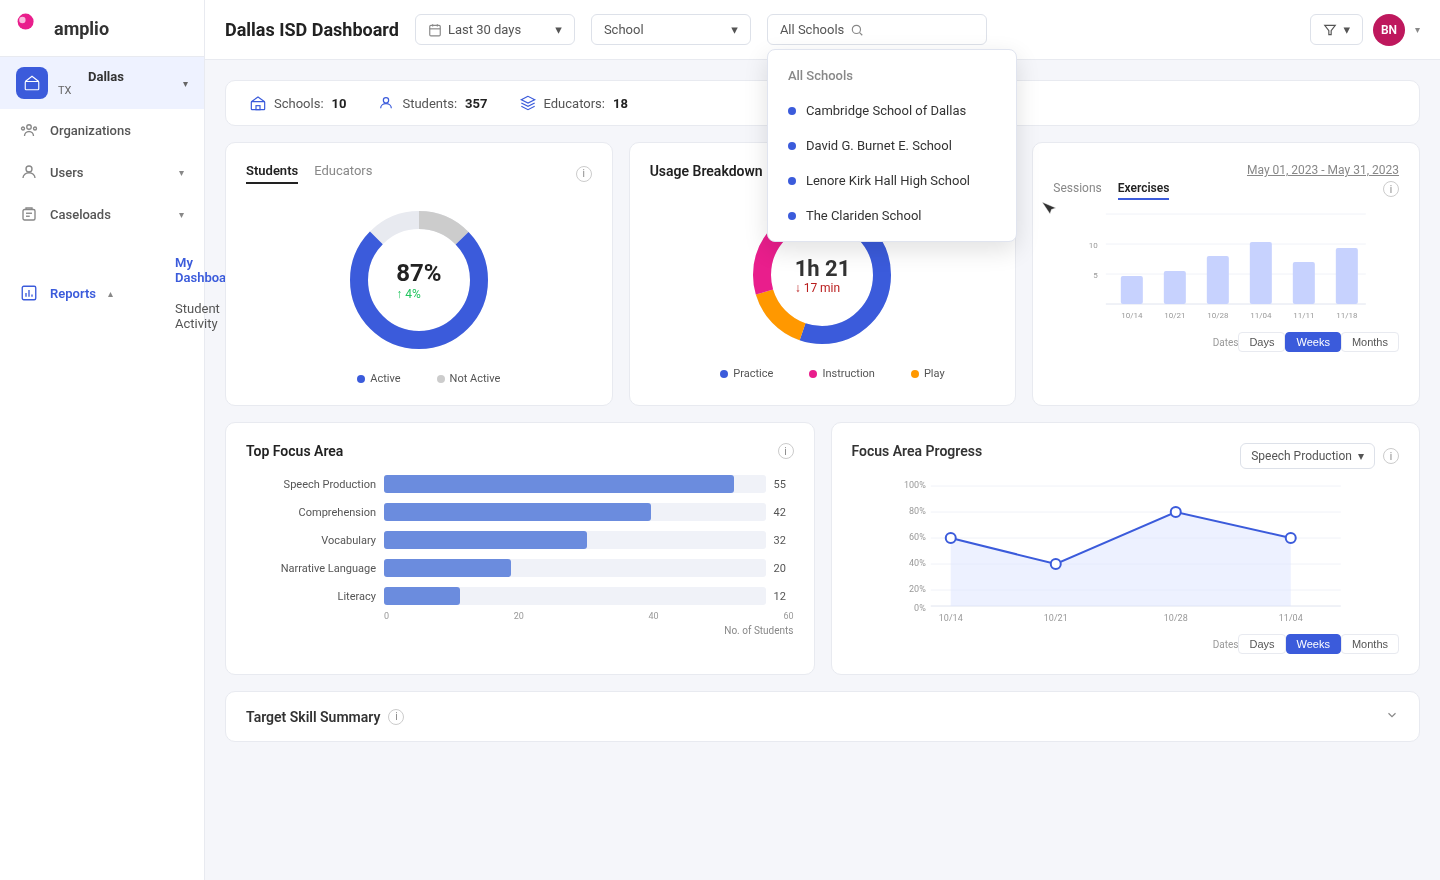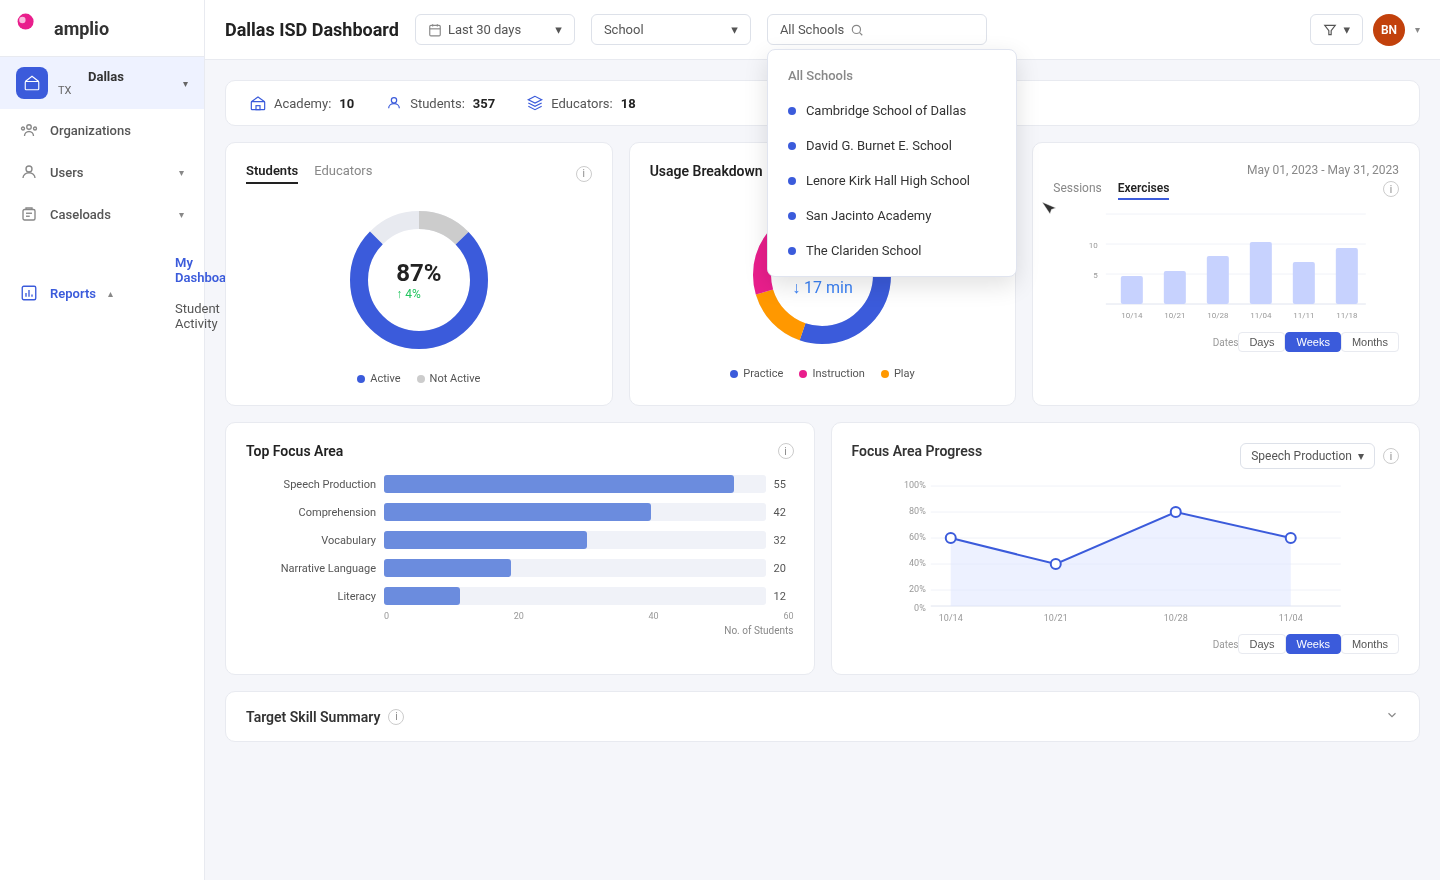--- a/index.html
+++ b/index.html
@@ -40,21 +40,21 @@
 
     
     .top-bar { background: #fff; border-bottom: 1px solid #e8eaf0; padding: 4px 20px; height: 60px; display: flex; align-items: center; justify-content: space-between; flex-shrink: 0; }
     .top-bar-left { display: flex; align-items: center; gap: 16px; }
     .page-title { font-size: 18px; font-weight: 700; color: #222; }
     .dropdown-btn { display: flex; align-items: center; gap: 6px; border: 1px solid #dde1e9; border-radius: 6px; padding: 7px 12px; cursor: pointer; background: #fff; font-size: 13px; color: #555; min-width: 160px; }
     .dropdown-btn .btn-text { flex: 1; }
     .top-bar-right { display: flex; align-items: center; gap: 10px; }
     .filter-icon-btn { display: flex; align-items: center; gap: 6px; cursor: pointer; color: #555; border: 1px solid #dde1e9; border-radius: 6px; padding: 7px 12px; }
 
-    .user-avatar { width: 32px; height: 32px; background: #c2410c; border-radius: 50%; display: flex; align-items: center; justify-content: center; color: white; font-size: 12px; font-weight: 600; cursor: pointer; }
+    .user-avatar { width: 32px; height: 32px; background: #be185d; border-radius: 50%; display: flex; align-items: center; justify-content: center; color: white; font-size: 12px; font-weight: 600; cursor: pointer; }
 
     
     .school-dropdown-wrapper { position: relative; }
     .school-search-btn { display: flex; align-items: center; gap: 6px; border: 1px solid #dde1e9; border-radius: 6px; padding: 7px 12px; cursor: pointer; background: #fff; font-size: 13px; color: #555; min-width: 220px; }
     .school-dropdown { position: absolute; top: calc(100% + 4px); left: 0; background: #fff; border: 1px solid #e0e4ef; border-radius: 8px; box-shadow: 0 8px 24px rgba(0,0,0,0.12); z-index: 100; min-width: 250px; padding: 8px 0; }
     .dropdown-item { padding: 10px 20px; display: flex; align-items: center; gap: 10px; cursor: pointer; font-size: 13px; color: #333; }
     .dot { width: 8px; height: 8px; border-radius: 50%; background: #3b5bdb; flex-shrink: 0; }
     .all-schools-label { padding: 10px 20px; font-size: 13px; color: #888; font-weight: 500; }
 
     
@@ -72,27 +72,27 @@
     .card-tab.active { color: #222; font-weight: 600; border-bottom: 2px solid #222; }
     .info-icon { width: 16px; height: 16px; border: 1px solid #ccc; border-radius: 50%; display: flex; align-items: center; justify-content: center; font-size: 10px; color: #888; cursor: pointer; }
 
     
     .donut-container { display: flex; flex-direction: column; align-items: center; gap: 12px; }
     .donut-wrapper { position: relative; width: 160px; height: 160px; }
     .donut-center { position: absolute; top: 50%; left: 50%; transform: translate(-50%, -50%); text-align: center; }
     .donut-pct { font-size: 24px; font-weight: 700; color: #222; }
     .donut-change { font-size: 12px; color: #22c55e; display: flex; align-items: center; gap: 2px; }
     .legend { display: flex; gap: 16px; justify-content: center; }
-    .legend-item { display: flex; align-items: center; gap: 5px; font-size: 11px; color: #555; }
+    .legend-item { display: flex; align-items: center; gap: 5px; font-size: 11px; color: #555; margin-left: 20px; }
     .legend-dot { width: 8px; height: 8px; border-radius: 50%; }
 
     
     .usage-center { font-size: 22px; font-weight: 700; }
-    .usage-sub { font-size: 16px; color: #3b82f6; display: flex; align-items: center; gap: 2px; }
-    .date-range { font-size: 12px; color: #888; }
+    .usage-sub { font-size: 12px; color: #b91c1c; display: flex; align-items: center; gap: 2px; }
+    .date-range { font-size: 12px; color: #888; text-decoration: underline; }
     .panel-tabs { display: flex; gap: 16px; }
     .panel-tab { font-size: 12px; color: #888; cursor: pointer; padding-bottom: 3px; }
     .panel-tab.active { color: #222; font-weight: 600; border-bottom: 2px solid #3b5bdb; }
     .chart-footer { display: flex; justify-content: flex-end; gap: 0; align-items: center; margin-top: 8px; }
     .dates-label { font-size: 10px; color: #999; flex: 1; text-align: right; }
     .period-btn { padding: 3px 10px; border-radius: 4px; border: 1px solid #e8eaf0; font-size: 11px; cursor: pointer; background: #fff; color: #555; }
     .period-btn.active { background: #3b5bdb; color: #fff; border-color: #3b5bdb; }
 
     
     .focus-bar-chart { display: flex; flex-direction: column; gap: 10px; margin-top: 4px; }
@@ -242,24 +242,20 @@
             <div class="dropdown-item">
               <span class="dot"></span>
               <span>David G. Burnet E. School</span>
             </div>
             <div class="dropdown-item">
               <span class="dot"></span>
               <span>Lenore Kirk Hall High School</span>
             </div>
             <div class="dropdown-item">
               <span class="dot"></span>
-              <span>San Jacinto Academy</span>
-            </div>
-            <div class="dropdown-item">
-              <span class="dot"></span>
               <span>The Clariden School</span>
             </div>
           </div>
         </div>
       </div>
 
       <div class="top-bar-right">
         <div class="filter-icon-btn">
           <svg width="14" height="14" viewBox="0 0 24 24" fill="none" stroke="#555" stroke-width="2">
               <polygon points="3 4 21 4 14 13 14 20 10 20 10 13 3 4"></polygon>
@@ -273,21 +269,21 @@
 
     <div class="content">
 
       <div class="stats-bar">
         <div class="stat-item">
           <svg width="16" height="16" viewBox="0 0 24 24" fill="none" stroke="#3b5bdb" stroke-width="1.8">
               <rect x="2" y="10" width="20" height="12" rx="1"></rect>
               <path d="M2 10L12 3l10 7"></path>
               <rect x="9" y="16" width="6" height="6"></rect>
             </svg>
-          <span>Academy:</span>
+          <span>Schools:</span>
           <span class="stat-value">10</span>
         </div>
         <div class="stat-item">
           <svg width="16" height="16" viewBox="0 0 24 24" fill="none" stroke="#3b5bdb" stroke-width="1.8">
               <circle cx="12" cy="8" r="4"></circle>
               <path d="M4 20c0-4 3.6-7 8-7s8 3 8 7"></path>
             </svg>
           <span>Students:</span>
           <span class="stat-value">357</span>
         </div>

